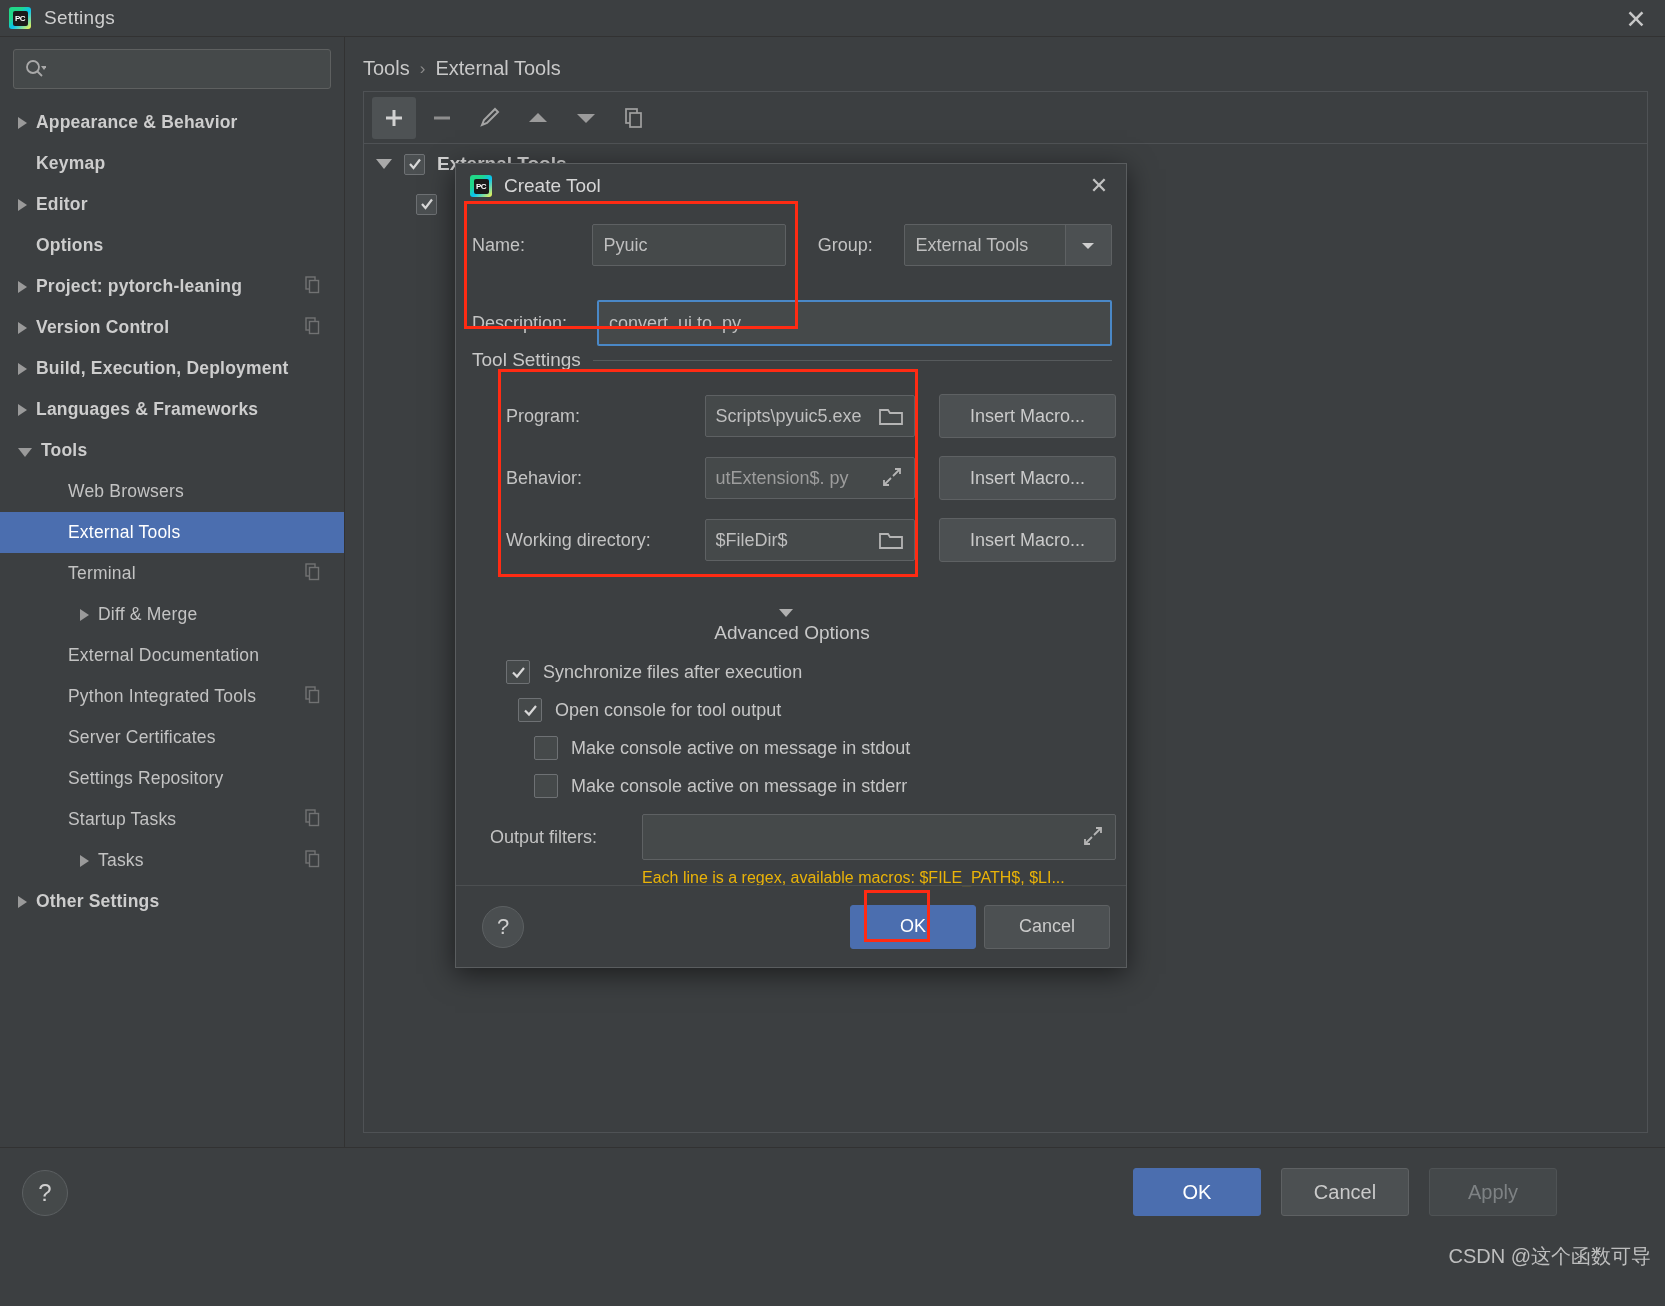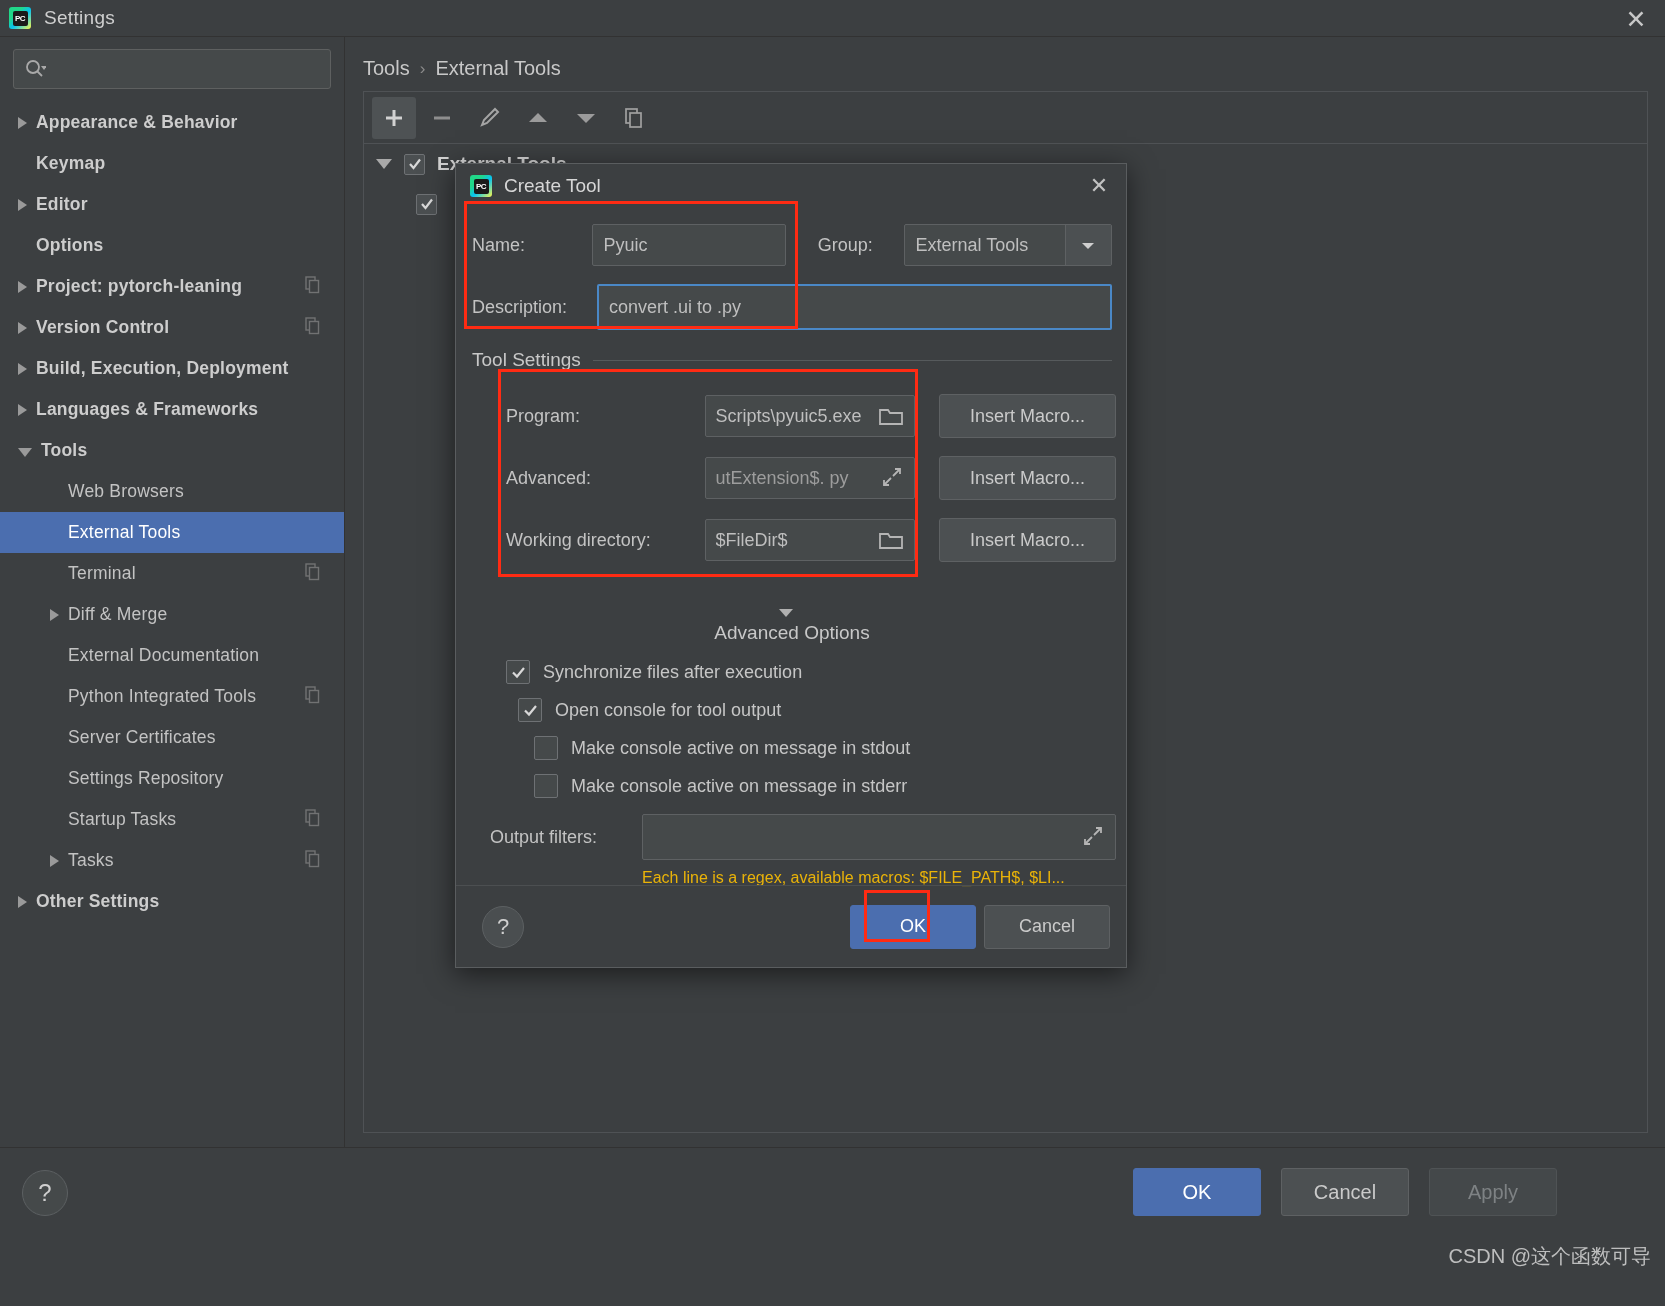--- a/index.html
+++ b/index.html
@@ -77,21 +77,21 @@
     border-bottom: none;
     margin-top: 3px;
   }
   .tree-row .arrow.blank { border: none; width: 9px; margin-right: 9px; }
   .tree-label { font-size: 17.5px; color: #c3c3c3; letter-spacing: .2px; white-space: nowrap; }
   .tree-row.selected .tree-label { color: #ffffff; }
   .tree-row.bold .tree-label { font-weight: bold; color: #cdcdcd; }
   .copy-badge { position: absolute; right: 22px; opacity: .65; }
   .lvl0 { padding-left: 18px; }
   .lvl1 { padding-left: 50px; }
-  .lvl2 { padding-left: 50px; }
+  .lvl2 { padding-left: 80px; }
 
   
   .content {
     position: absolute; top: 37px; left: 345px; width: 1320px; height: 1110px;
     background: #3c3f41;
   }
   .breadcrumb {
     position: absolute; top: 20px; left: 18px;
     font-size: 20px; color: #c8c8c8; display: flex; align-items: center; gap: 10px;
   }
@@ -415,21 +415,21 @@
       <div class="tf" style="width:215px; padding-right:0;">
         <span class="val">External Tools</span>
         <span style="width:46px;height:40px;display:flex;align-items:center;justify-content:center;border-left:1px solid #5e6163;background:#4c5052;">
           <svg width="18" height="12" viewBox="0 0 18 12">
               <polygon points="3,4 15,4 9,10" fill="#cfcfcf"></polygon>
             </svg>
         </span>
       </div>
     </div>
 
-    <div class="row" style="position:absolute; left:16px; top:120px; width:640px;">
+    <div class="row" style="position:absolute; left:16px; top:136px; width:640px;">
       <div class="field-label" style="width:125px;">Description:</div>
       <div class="tf focused" style="flex:1; height:46px;">
         <span class="val">convert .ui to .py</span>
       </div>
     </div>
 
     <div class="row" style="position:absolute; left:16px; top:185px; width:640px;">
       <div class="group-title">Tool Settings</div>
       <div class="hline"></div>
     </div>
@@ -441,21 +441,21 @@
         <span class="trail">
           <svg width="26" height="22" viewBox="0 0 26 22">
             <path d="M2 5 H10 L12 8 H24 V19 H2 Z" fill="none" stroke="#b5b5b5" stroke-width="1.8"></path>
           </svg>
         </span>
       </div>
       <div class="btn" style="width:178px; margin-left:24px;">Insert Macro...</div>
     </div>
 
     <div class="row" style="position:absolute; left:50px; top:292px; width:610px;">
-      <div class="field-label" style="width:200px;">Advanced:</div>
+      <div class="field-label" style="width:200px;">Behavior:</div>
       <div class="tf" style="width:212px; color:#9d9d9d;">
         <span class="val">utExtension$. py</span>
         <span class="trail">
           <svg width="24" height="22" viewBox="0 0 24 22">
             <path d="M4 18 L11 11 M13 9 L20 2" stroke="#b5b5b5" stroke-width="1.8"></path>
             <polyline points="20,7 20,2 15,2" fill="none" stroke="#b5b5b5" stroke-width="1.8"></polyline>
             <polyline points="4,13 4,18 9,18" fill="none" stroke="#b5b5b5" stroke-width="1.8"></polyline>
           </svg>
         </span>
       </div>

